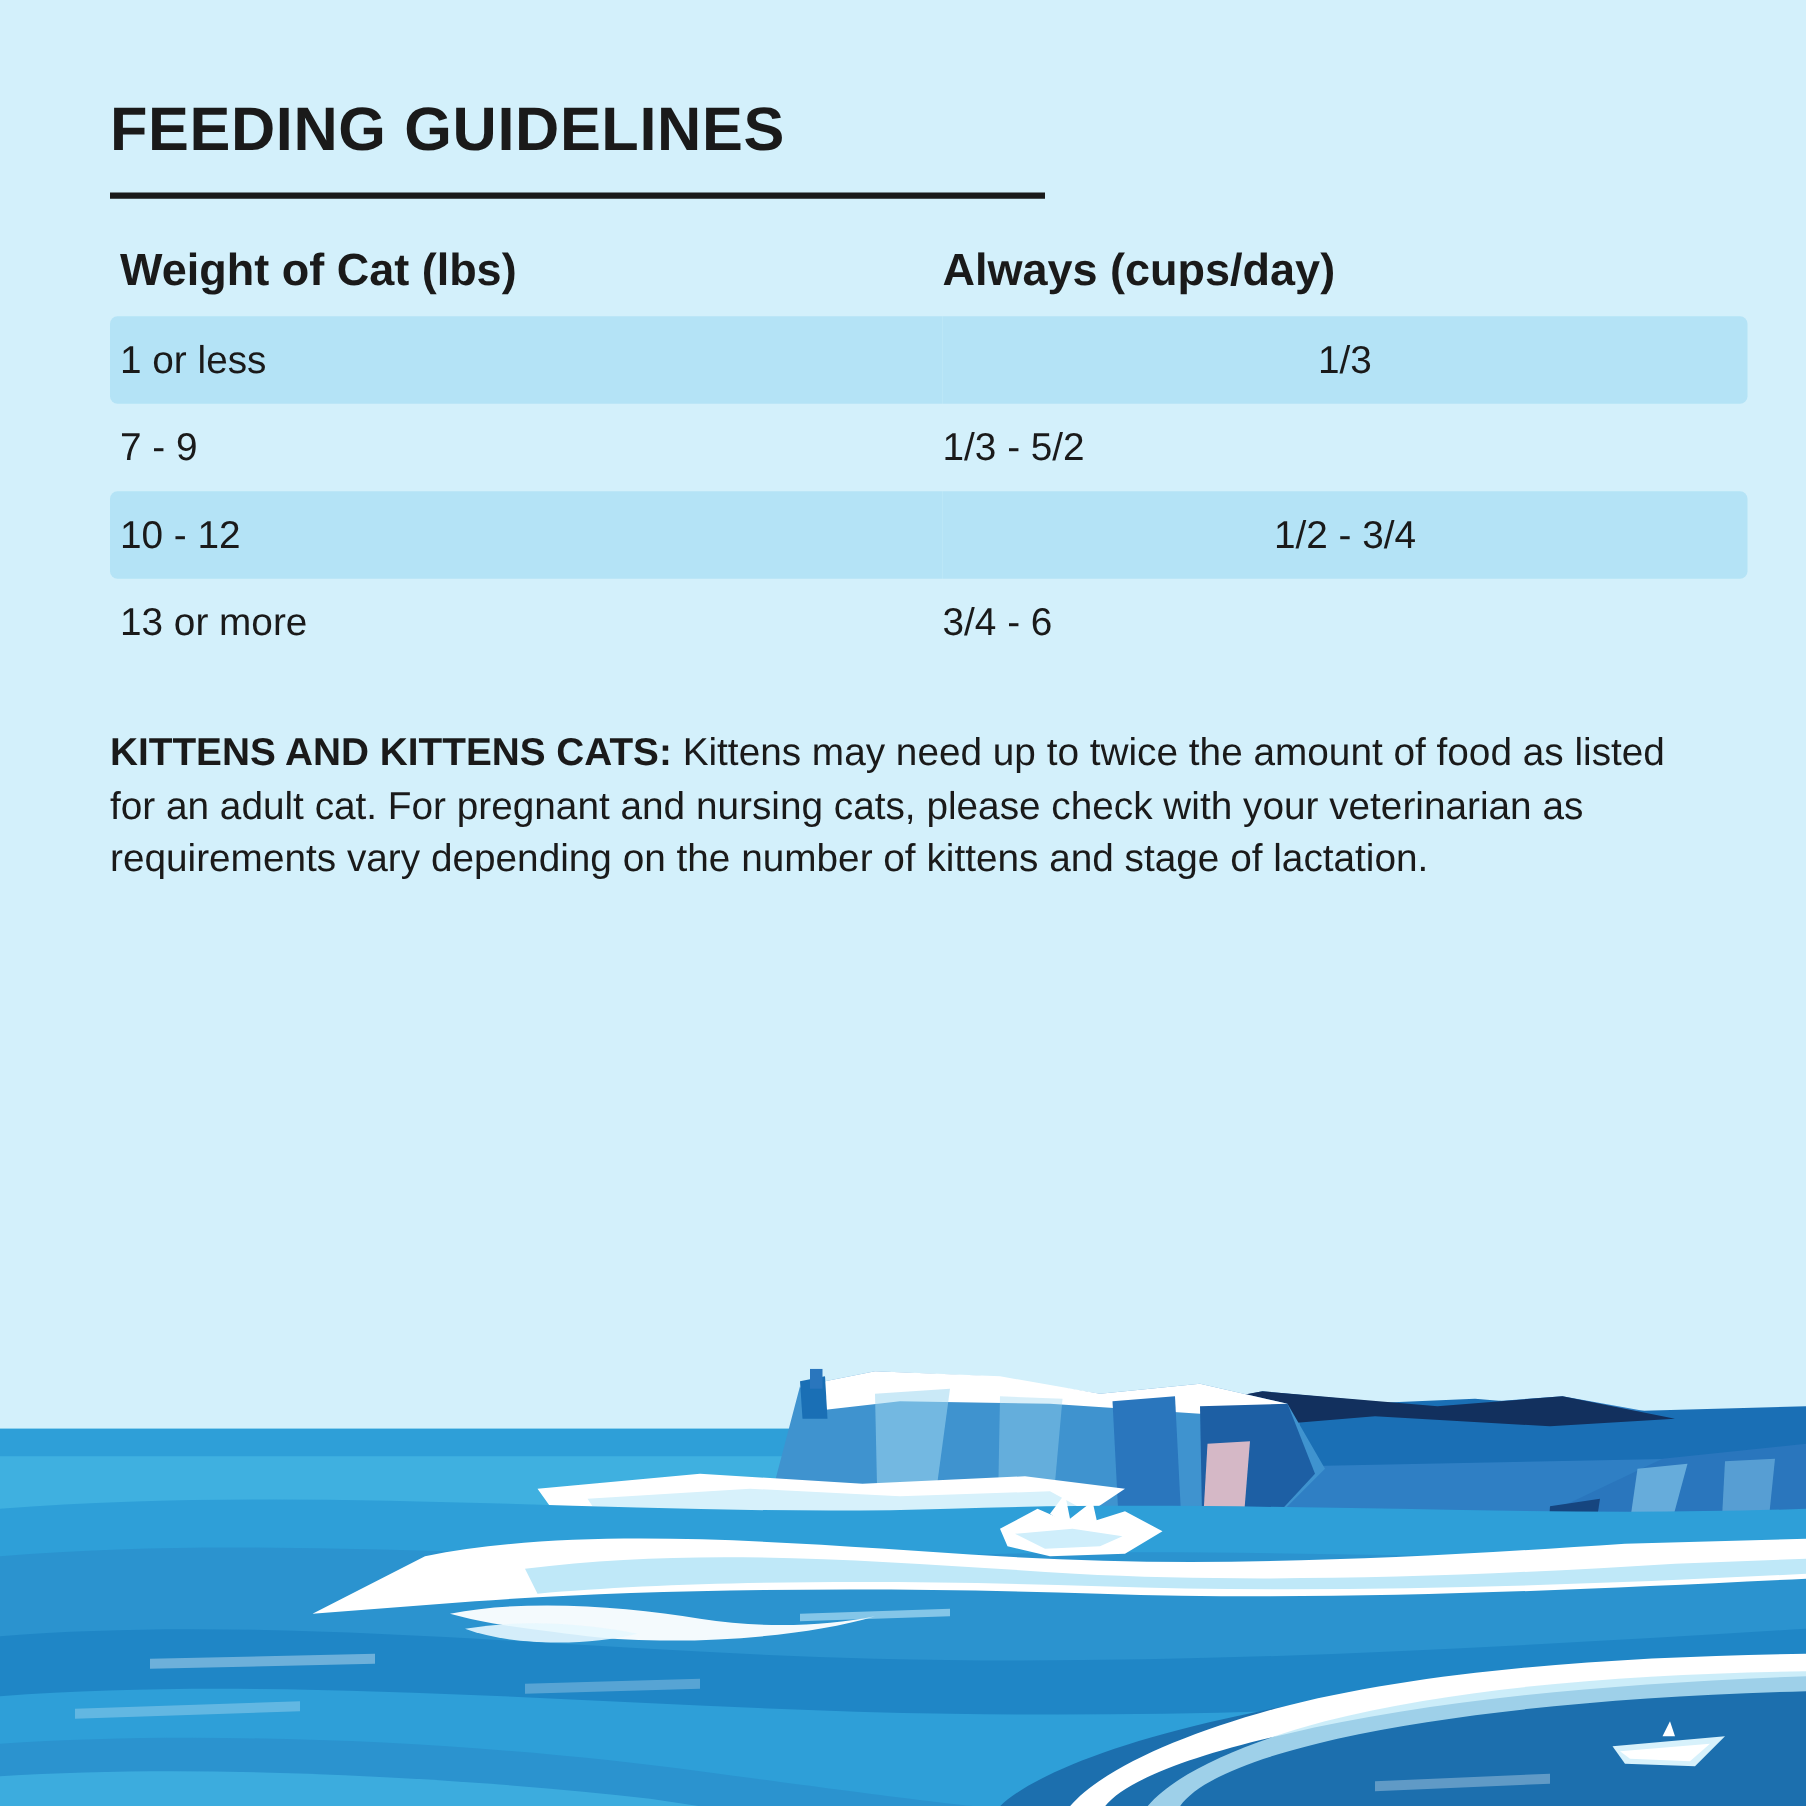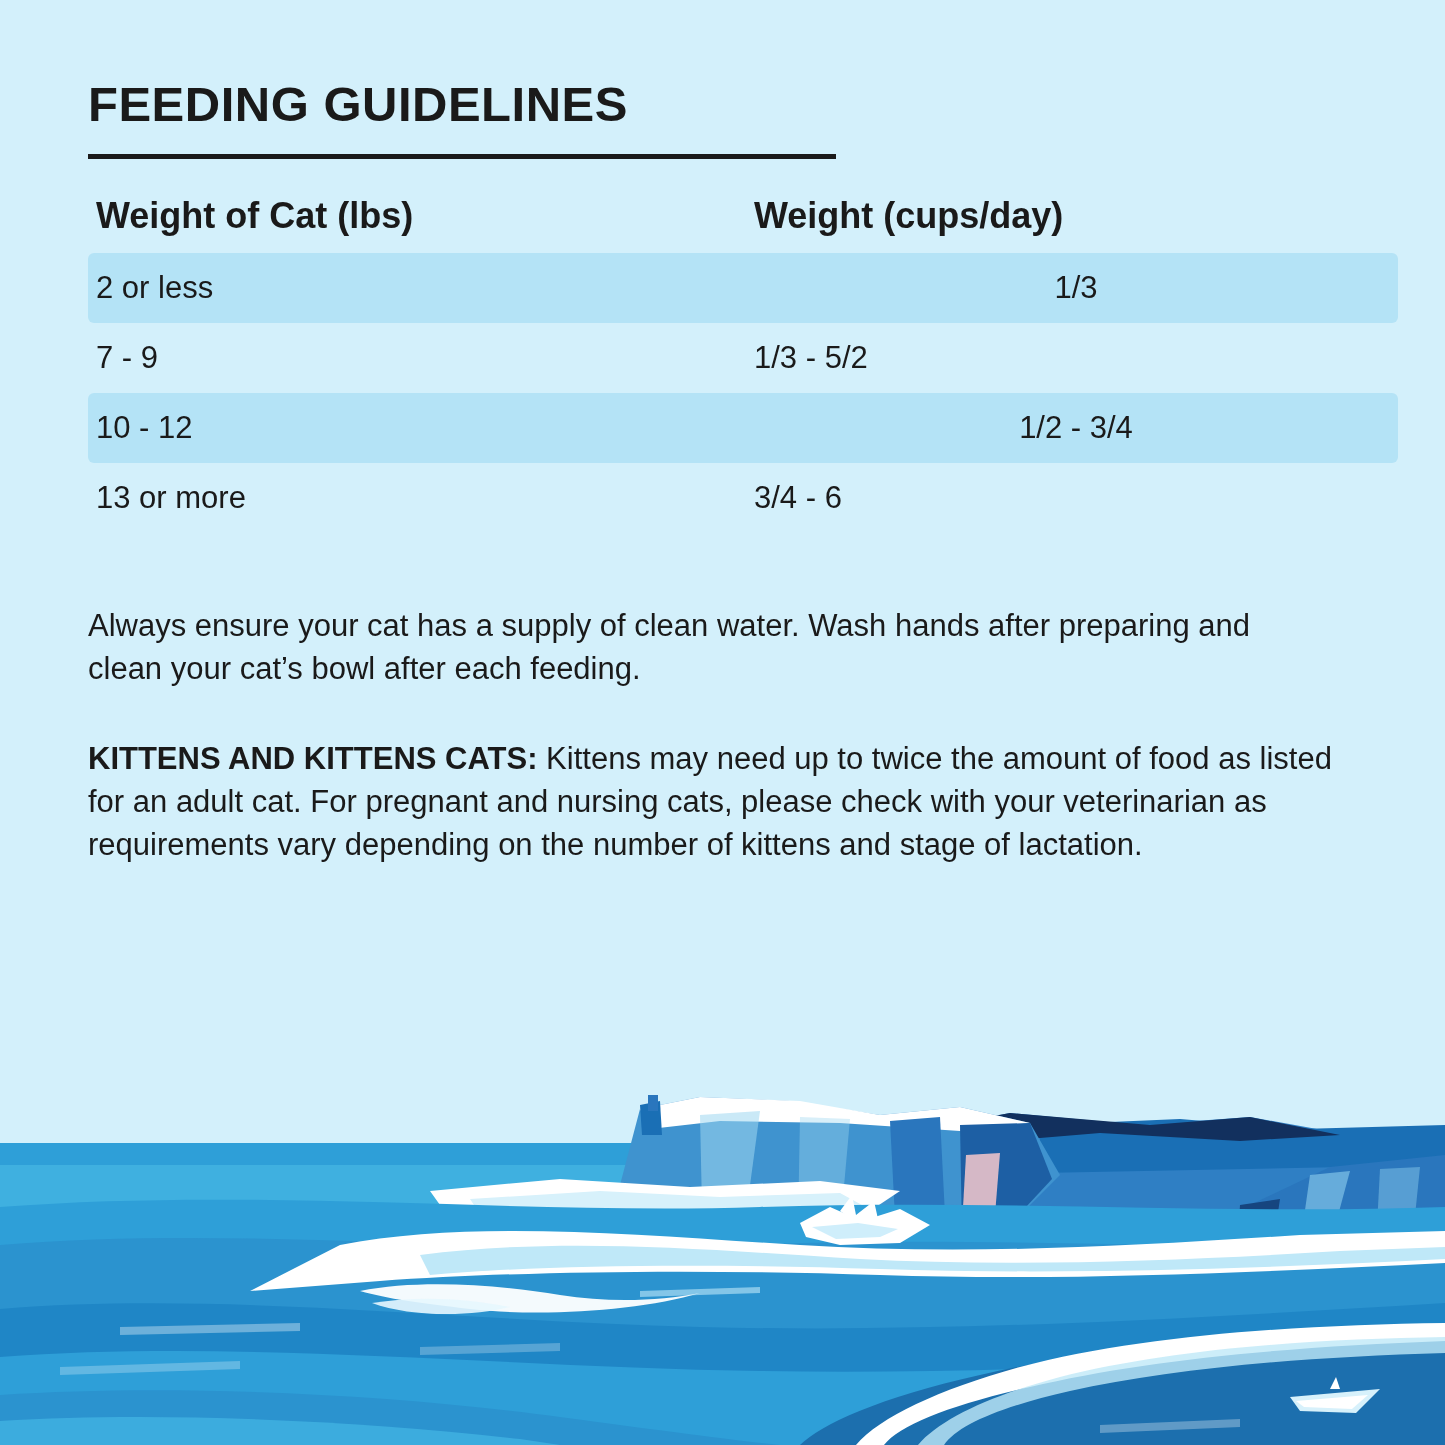--- a/index.html
+++ b/index.html
@@ -110,44 +110,43 @@
 
   <div class="content">
 
     <h1 class="title">FEEDING GUIDELINES</h1>
     <div class="title-rule"></div>
 
     <table class="guidelines">
       <thead>
         <tr>
           <th>Weight of Cat (lbs)</th>
-          <th>Weight (cups/day)</th>
+          <th>Always (cups/day)</th>
         </tr>
       </thead>
       <tbody>
         <tr class="shaded">
-          <td>2 or less</td>
+          <td>1 or less</td>
           <td>1/3</td>
         </tr>
         <tr>
           <td>7 - 9</td>
           <td>1/3 - 5/2</td>
         </tr>
         <tr class="shaded">
           <td>10 - 12</td>
           <td>1/2 - 3/4</td>
         </tr>
         <tr>
           <td>13 or more</td>
           <td>3/4 - 6</td>
         </tr>
       </tbody>
     </table>
 
-    <p class="para para-1">Always ensure your cat has a supply of clean water. Wash hands after preparing and clean your cat’s bowl after each feeding.</p>
 
     <p class="para para-2"><b>KITTENS AND KITTENS CATS:</b><span> Kittens may need up to twice the amount of food as listed for an adult cat. For pregnant and nursing cats, please check with your veterinarian as requirements vary depending on the number of kittens and stage of lactation.</span></p>
 
   </div>
 
   <div class="scene">
     <svg viewBox="0 0 1445 350" width="1445" height="350" preserveAspectRatio="none" aria-hidden="true">
 
       <rect x="0" y="48" width="1445" height="302" fill="#3fb0e0"></rect>
       <rect x="0" y="48" width="1445" height="22" fill="#2e9fd8"></rect>

